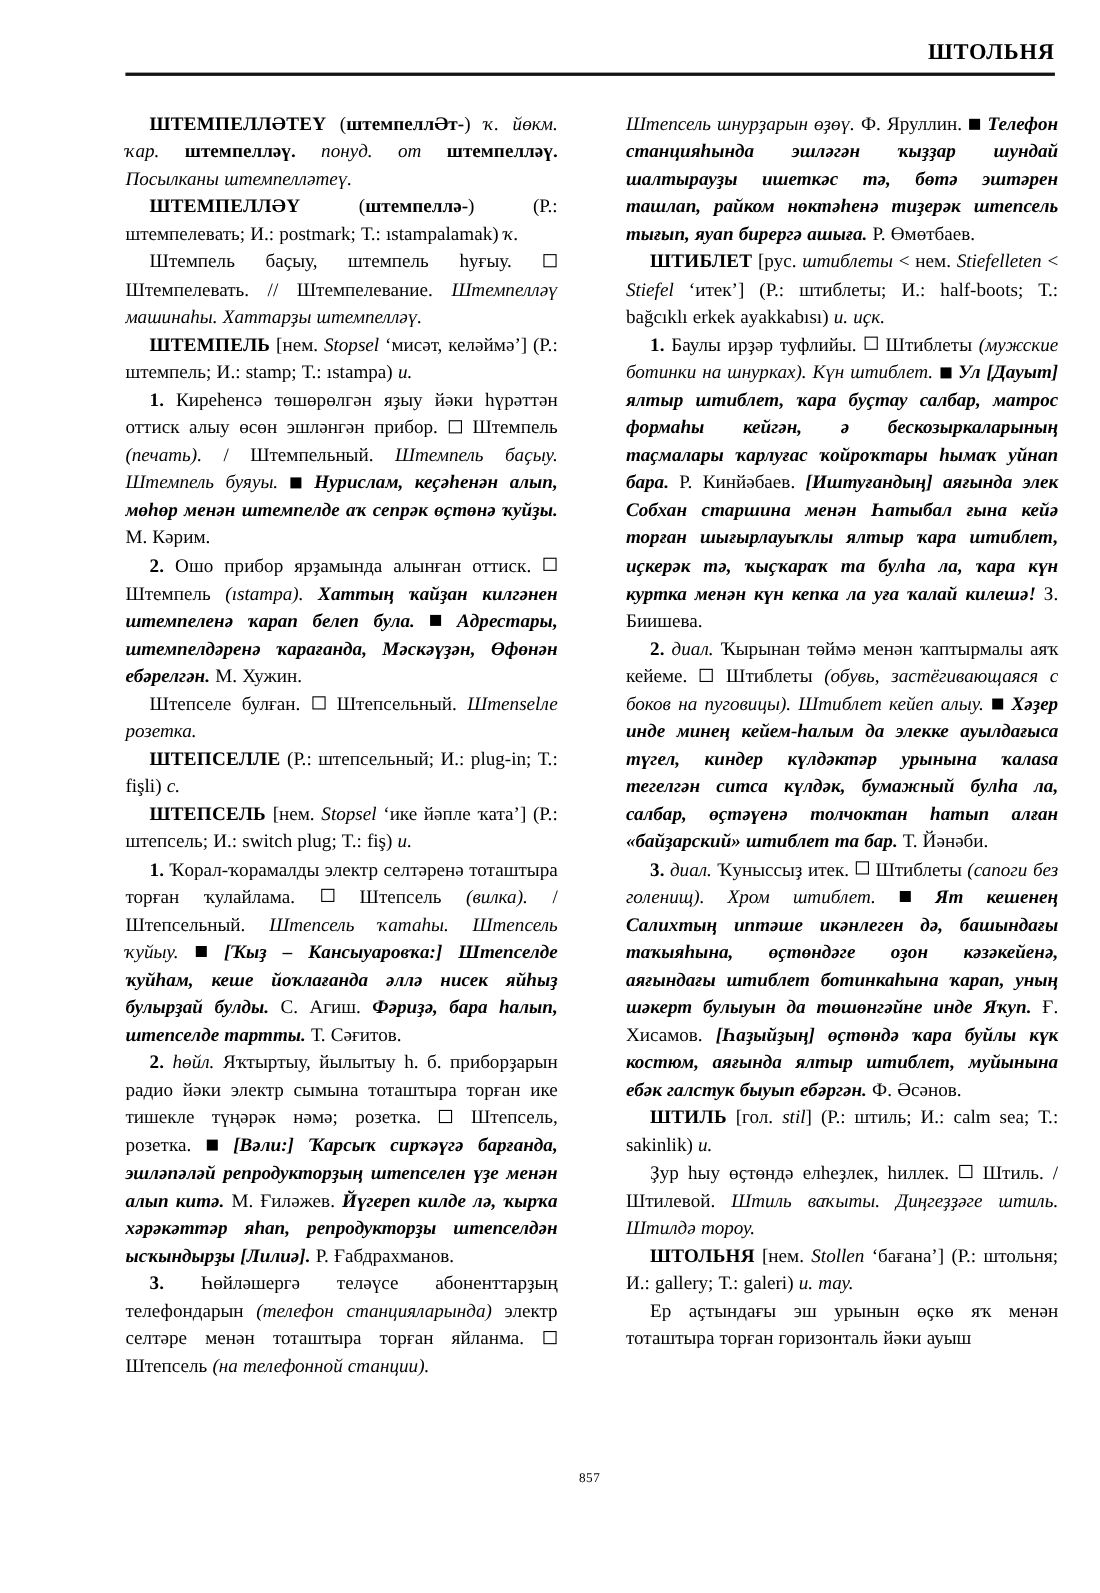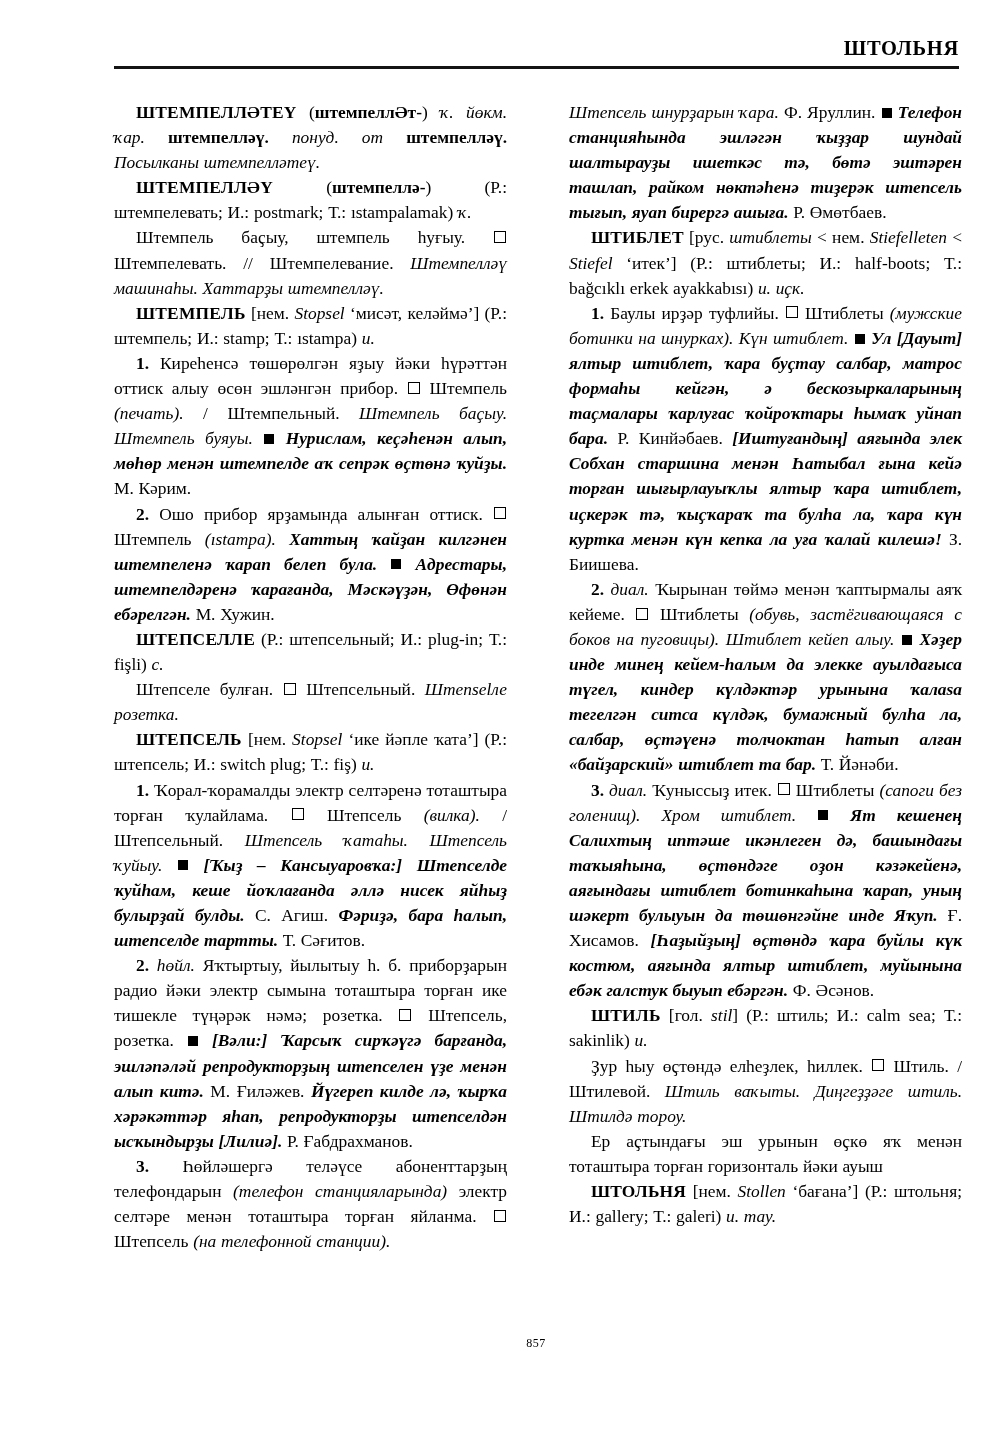--- a/index.html
+++ b/index.html
@@ -123,46 +123,46 @@
         <div class="entry">
           <p class="para indent"><span class="headword">ШТЕМПЕЛЛӘҮ</span> (<span class="b">штемпеллә-</span>) (Р.: штемпелевать; И.: postmark; Т.: ıstampalamak) <span class="it">ҡ.</span></p>
           <p class="para indent">Штемпель баҫыу, штемпель һуғыу. <span class="mark-open"></span> Штемпелевать. // Штемпелевание. <span class="it">Штемпелләү машинаһы. Хаттарҙы штемпелләү.</span></p>
         </div>
         <div class="entry">
           <p class="para indent"><span class="headword">ШТЕМПЕЛЬ</span> [нем. <span class="it">Stopsel</span> ‘мисәт, келәймә’] (Р.: штемпель; И.: stamp; Т.: ıstampa) <span class="it">и.</span></p>
           <p class="para indent"><span class="sense-num">1.</span> Киреһенсә төшөрөлгән яҙыу йәки һүрәттән оттиск алыу өсөн эшләнгән прибор. <span class="mark-open"></span> Штемпель <span class="it">(печать).</span> / Штемпельный. <span class="it">Штемпель баҫыу. Штемпель буяуы.</span> <span class="mark-filled"></span> <span class="bi">Нурислам, кеҫәһенән алып, мөһөр менән штемпелде аҡ сепрәк өҫтөнә ҡуйҙы.</span> М. Кәрим.</p>
           <p class="para indent"><span class="sense-num">2.</span> Ошо прибор ярҙамында алынған оттиск. <span class="mark-open"></span> Штемпель <span class="it">(ıstampa).</span> <span class="bi">Хаттың ҡайҙан килгәнен штемпеленә ҡарап белеп була.</span> <span class="mark-filled"></span> <span class="bi">Адрестары, штемпелдәренә ҡарағанда, Мәскәүҙән, Өфөнән ебәрелгән.</span> М. Хужин.</p>
         </div>
         <div class="entry">
+          <p class="para indent">Штепселе булған. <span class="mark-open"></span> Штепсельный. <span class="it">Штепselле розетка.</span></p>
           <p class="para indent"><span class="headword">ШТЕПСЕЛЛЕ</span> (Р.: штепсельный; И.: plug-in; Т.: fişli) <span class="it">с.</span></p>
-          <p class="para indent">Штепселе булған. <span class="mark-open"></span> Штепсельный. <span class="it">Штепselле розетка.</span></p>
         </div>
         <div class="entry">
           <p class="para indent"><span class="headword">ШТЕПСЕЛЬ</span> [нем. <span class="it">Stopsel</span> ‘ике йәпле ҡата’] (Р.: штепсель; И.: switch plug; Т.: fiş) <span class="it">и.</span></p>
           <p class="para indent"><span class="sense-num">1.</span> Ҡорал-ҡорамалды электр селтәренә тоташтыра торған ҡулайлама. <span class="mark-open"></span> Штепсель <span class="it">(вилка).</span> / Штепсельный. <span class="it">Штепсель ҡатаһы. Штепсель ҡуйыу.</span> <span class="mark-filled"></span> <span class="bi">[Ҡыҙ – Кансыуаровҡа:] Штепселде ҡуйһам, кеше йоҡлағанда әллә нисек яйһыҙ булырҙай булды.</span> С. Агиш. <span class="bi">Фәриҙә, бара һалып, штепселде тартты.</span> Т. Сәғитов.</p>
           <p class="para indent"><span class="sense-num">2.</span> <span class="it">һөйл.</span> Яҡтыртыу, йылытыу һ. б. приборҙарын радио йәки электр сымына тоташтыра торған ике тишекле түңәрәк нәмә; розетка. <span class="mark-open"></span> Штепсель, розетка. <span class="mark-filled"></span> <span class="bi">[Вәли:] Ҡарсыҡ сирҡәүгә барғанда, эшләпәләй репродукторҙың штепселен үҙе менән алып китә.</span> М. Ғиләжев. <span class="bi">Йүгереп килде лә, ҡырҡа хәрәкәттәр яһап, репродукторҙы штепселдән ысҡындырҙы [Лилиә].</span> Р. Ғабдрахманов.</p>
           <p class="para indent"><span class="sense-num">3.</span> Һөйләшергә теләүсе абоненттарҙың телефондарын <span class="it">(телефон станцияларында)</span> электр селтәре менән тоташтыра торған яйланма. <span class="mark-open"></span> Штепсель <span class="it">(на телефонной станции).</span></p>
         </div>
       </div>
     <div class="col" id="col-right">
         <div class="entry">
-          <p class="para noindent"><span class="it">Штепсель шнурҙарын ҡара.</span> Ф. Яруллин. <span class="mark-filled"></span> <span class="bi">Телефон станцияһында эшләгән ҡыҙҙар шундай шалтырауҙы ишеткәс тә, бөтә эштәрен ташлап, райком нөктәһенә тиҙерәк штепсель тығып, яуап бирергә ашыға.</span> Р. Өмөтбаев.</p>
+          <p class="para noindent"><span class="it">Штепсель шнурҙарын өҙөү.</span> Ф. Яруллин. <span class="mark-filled"></span> <span class="bi">Телефон станцияһында эшләгән ҡыҙҙар шундай шалтырауҙы ишеткәс тә, бөтә эштәрен ташлап, райком нөктәһенә тиҙерәк штепсель тығып, яуап бирергә ашыға.</span> Р. Өмөтбаев.</p>
         </div>
         <div class="entry">
           <p class="para indent"><span class="headword">ШТИБЛЕТ</span> [рус. <span class="it">штиблеты</span> &lt; нем. <span class="it">Stiefelleten</span> &lt; <span class="it">Stiefel</span> ‘итек’] (Р.: штиблеты; И.: half-boots; Т.: bağcıklı erkek ayakkabısı) <span class="it">и. иҫк.</span></p>
           <p class="para indent"><span class="sense-num">1.</span> Баулы ирҙәр туфлийы. <span class="mark-open"></span> Штиблеты <span class="it">(мужские ботинки на шнурках). Күн штиблет.</span> <span class="mark-filled"></span> <span class="bi">Ул [Дауыт] ялтыр штиблет, ҡара буҫтау салбар, матрос формаһы кейгән, ә бескозыркаларының таҫмалары ҡарлуғас ҡойроҡтары һымаҡ уйнап бара.</span> Р. Кинйәбаев. <span class="bi">[Иштуғандың] аяғында элек Собхан старшина менән Һатыбал ғына кейә торған шығырлауыҡлы ялтыр ҡара штиблет, иҫкерәк тә, ҡыҫҡараҡ та булһа ла, ҡара күн куртка менән күн кепка ла уға ҡалай килешә!</span> З. Биишева.</p>
           <p class="para indent"><span class="sense-num">2.</span> <span class="it">диал.</span> Ҡырынан төймә менән ҡаптырмалы аяҡ кейеме. <span class="mark-open"></span> Штиблеты <span class="it">(обувь, застёгивающаяся с боков на пуговицы). Штиблет кейеп алыу.</span> <span class="mark-filled"></span> <span class="bi">Хәҙер инде минең кейем-һалым да элекке ауылдағыса түгел, киндер күлдәктәр урынына ҡалаsа тегелгән ситса күлдәк, бумажный булһа ла, салбар, өҫтәүенә толчоктан һатып алған «байҙарский» штиблет та бар.</span> Т. Йәнәби.</p>
           <p class="para indent"><span class="sense-num">3.</span> <span class="it">диал.</span> Ҡуныссыҙ итек. <span class="mark-open"></span> Штиблеты <span class="it">(сапоги без голенищ). Хром штиблет.</span> <span class="mark-filled"></span> <span class="bi">Ят кешенең Салихтың иптәше икәнлеген дә, башындағы таҡыяһына, өҫтөндәге оҙон кәзәкейенә, аяғындағы штиблет ботинкаһына ҡарап, уның шәкерт булыуын да төшөнгәйне инде Яҡуп.</span> Ғ. Хисамов. <span class="bi">[Һаҙыйҙың] өҫтөндә ҡара буйлы күк костюм, аяғында ялтыр штиблет, муйынына ебәк галстук быуып ебәргән.</span> Ф. Әсәнов.</p>
         </div>
         <div class="entry">
           <p class="para indent"><span class="headword">ШТИЛЬ</span> [гол. <span class="it">stil</span>] (Р.: штиль; И.: calm sea; Т.: sakinlik) <span class="it">и.</span></p>
           <p class="para indent">Ҙур һыу өҫтөндә елһеҙлек, һиллек. <span class="mark-open"></span> Штиль. / Штилевой. <span class="it">Штиль ваҡыты. Диңгеҙҙәге штиль. Штилдә тороу.</span></p>
         </div>
         <div class="entry">
+          <p class="para indent"><span class="headword">ШТОЛЬНЯ</span> [нем. <span class="it">Stollen</span> ‘бағана’] (Р.: штольня; И.: gallery; Т.: galeri) <span class="it">и. тау.</span></p>
           <p class="para indent">Ер аҫтындағы эш урынын өҫкө яҡ менән тоташтыра торған горизонталь йәки ауыш</p>
-          <p class="para indent"><span class="headword">ШТОЛЬНЯ</span> [нем. <span class="it">Stollen</span> ‘бағана’] (Р.: штольня; И.: gallery; Т.: galeri) <span class="it">и. тау.</span></p>
         </div>
       </div>
   </div>
 
   <div class="folio">857</div>
 
 </div>
 
 </body></html>

